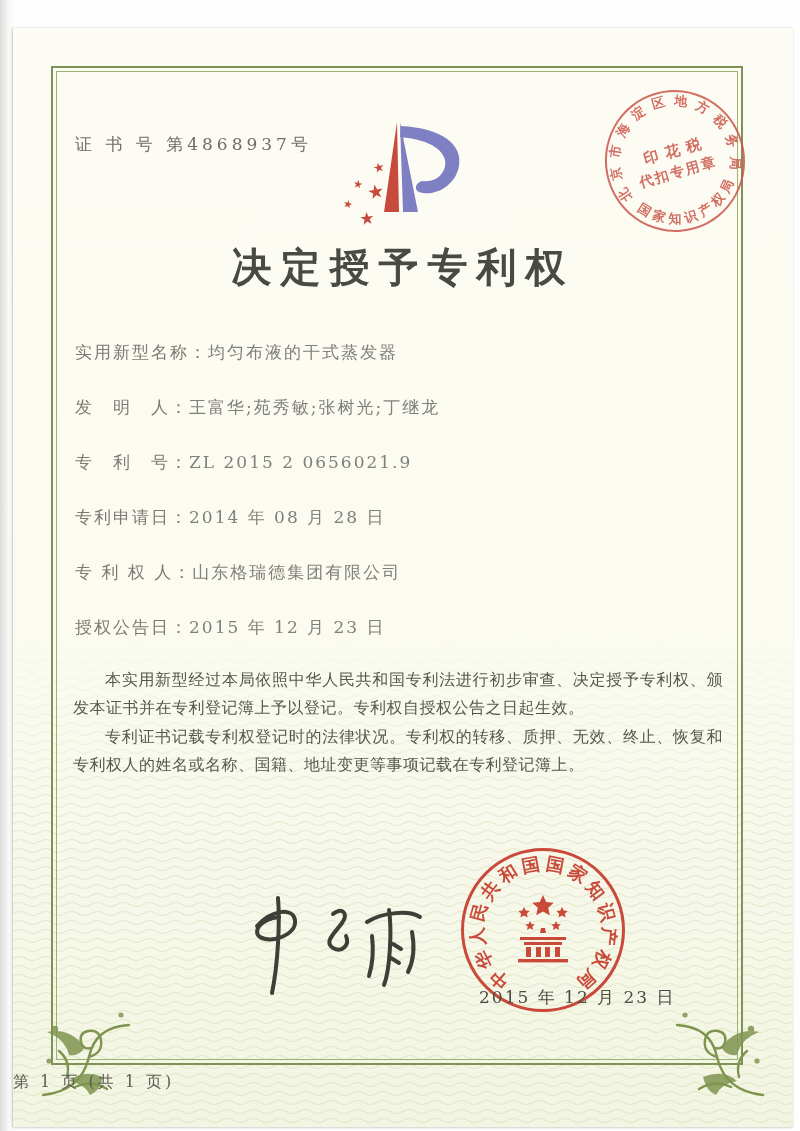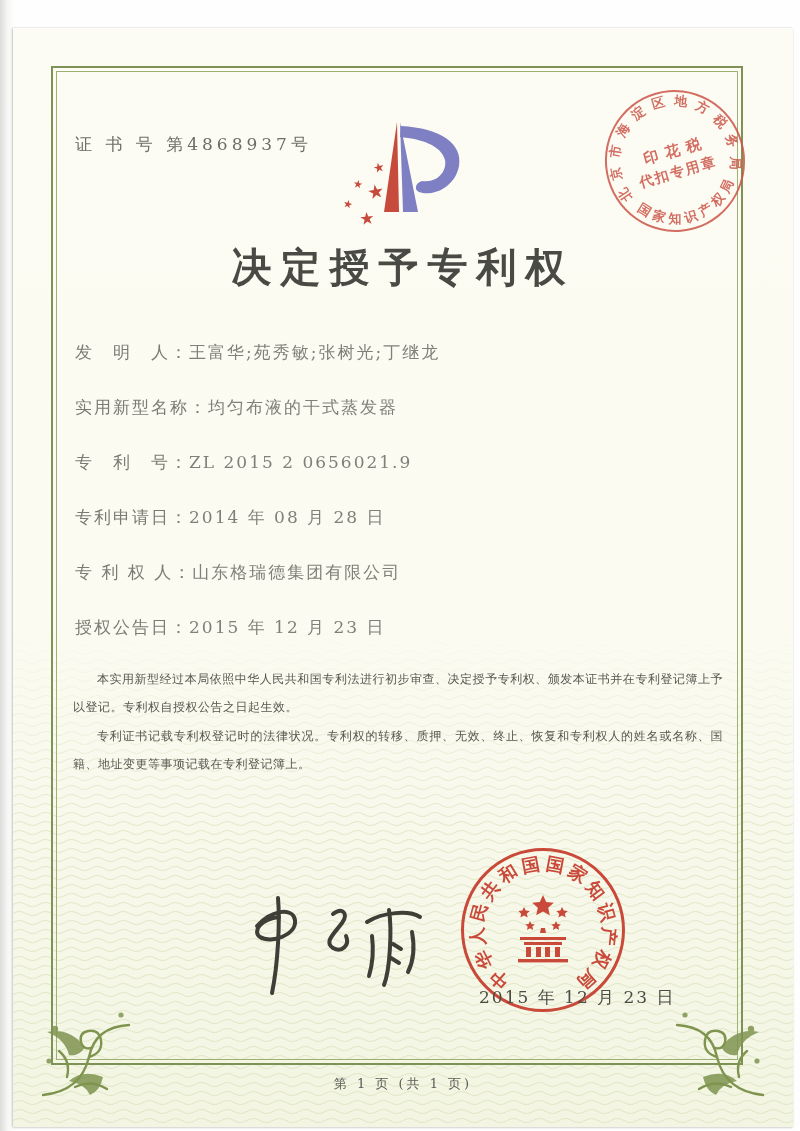--- a/index.html
+++ b/index.html
@@ -21,41 +21,41 @@
   .orn-bl{left:26px;bottom:28px;transform:scaleX(-1);}
   .certno{position:absolute;left:62px;top:105px;font-size:17px;letter-spacing:4px;color:#6e6e67;z-index:5;}
   .logo{position:absolute;left:326px;top:82px;width:152px;height:118px;z-index:4;}
   .title{position:absolute;left:0;top:212px;width:100%;text-align:center;
     font-size:40px;font-weight:600;letter-spacing:9px;color:#4a4a45;z-index:5;}
   .fields{position:absolute;left:62px;top:312px;right:80px;z-index:5;}
   .field-row{display:flex;margin-bottom:31px;font-size:17px;letter-spacing:2px;color:#7b7b74;line-height:24px;}
   .field-row .lab{white-space:nowrap;}
   .field-row .val{color:#80807a;}
   .paras{position:absolute;left:60px;top:638px;right:70px;z-index:5;
-    font-size:12px;line-height:27.5px;color:#575750;text-align:justify;}
+    font-size:16px;line-height:27.5px;color:#575750;text-align:justify;}
   .paras p{margin:0 0 2px 0;text-indent:2em;letter-spacing:0.5px;}
   .sig-block{position:absolute;left:80px;top:890px;z-index:5;color:#4c4c45;}
   .sig-title{font-size:19px;letter-spacing:6px;margin-bottom:13px;}
   .sig-name{font-size:19px;letter-spacing:3px;}
   .signature{position:absolute;left:208px;top:862px;width:215px;height:115px;z-index:6;}
   .seal{position:absolute;left:446px;top:818px;width:168px;height:168px;z-index:4;opacity:.92;}
   .seal-ring{position:absolute;inset:2px;border:3px solid #c63c2c;border-radius:50%;}
   .seal .arc-char{font-size:18px;font-weight:700;color:#c63c2c;letter-spacing:0;}
   .emblem{position:absolute;left:50%;top:50%;transform:translate(-50%,-50%);}
   .seal-date{position:absolute;left:466px;top:958px;z-index:7;font-size:17px;letter-spacing:2px;color:#4c4c45;}
   .tax-stamp{position:absolute;left:586px;top:56px;width:152px;height:154px;z-index:4;
     transform:rotate(-16deg);opacity:.85;}
   .tax-ring{position:absolute;inset:6px;border:2.5px solid #cc5548;border-radius:50%;}
   .tax-stamp .arc-char{font-size:13px;font-weight:700;color:#cc5548;}
   .tax-center{position:absolute;left:0;top:0;width:100%;text-align:center;color:#cc5548;font-weight:700;}
   .tax-l1{position:absolute;left:0;width:100%;top:58px;font-size:15px;letter-spacing:7px;text-indent:7px;}
   .tax-l2{position:absolute;left:0;width:100%;top:80px;font-size:14px;letter-spacing:2px;}
   .arc-char{position:absolute;left:50%;top:50%;}
-  .footer{position:absolute;left:0;bottom:34px;width:100%;text-align:center;
-    font-size:13px;letter-spacing:3px;color:#5c5c55;z-index:5;}
+  .footer{position:absolute;left:0;bottom:34px;width:100%;text-align:left;
+    font-size:16px;letter-spacing:3px;color:#5c5c55;z-index:5;}
 </style>
 </head>
 <body>
 
 <div class="scan">
   <div class="paper">
 
     <svg class="guilloche" xmlns="http://www.w3.org/2000/svg">
       <defs>
         <pattern id="wv" width="26" height="9" patternUnits="userSpaceOnUse">
@@ -140,26 +140,26 @@
           <span class="arc-char" style="transform: translate(-50%, -50%) rotate(132deg) translateY(-58px) rotate(180deg);">局</span>
         </div>
       <div class="tax-center tax-l1">印花税</div>
       <div class="tax-center tax-l2">代扣专用章</div>
     </div>
 
     <div class="title">决定授予专利权</div>
 
     <div class="fields">
       <div class="field-row">
+        <span class="lab">实用新型名称：</span>
+        <span class="val">均匀布液的干式蒸发器</span>
+      </div>
+      <div class="field-row">
         <span class="lab">发　明　人：</span>
         <span class="val">王富华;苑秀敏;张树光;丁继龙</span>
-      </div>
-      <div class="field-row">
-        <span class="lab">实用新型名称：</span>
-        <span class="val">均匀布液的干式蒸发器</span>
       </div>
       <div class="field-row">
         <span class="lab">专　利　号：</span>
         <span class="val">ZL 2015 2 0656021.9</span>
       </div>
       <div class="field-row">
         <span class="lab">专利申请日：</span>
         <span class="val">2014 年 08 月 28 日</span>
       </div>
       <div class="field-row">

